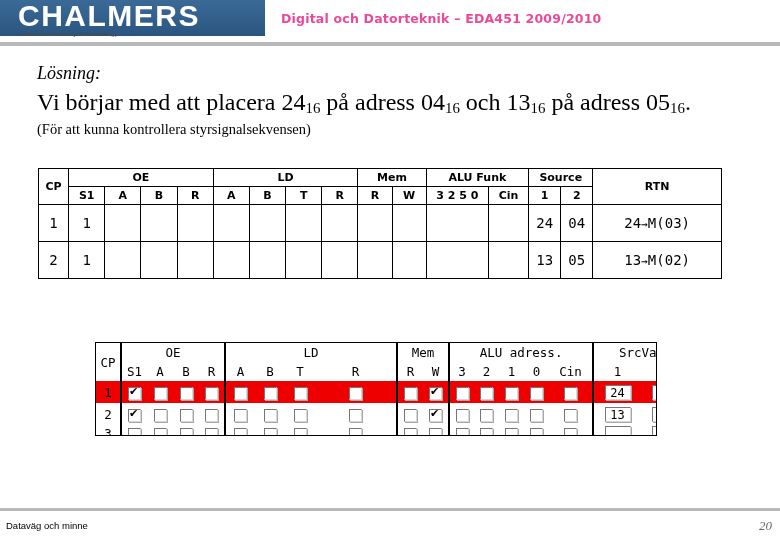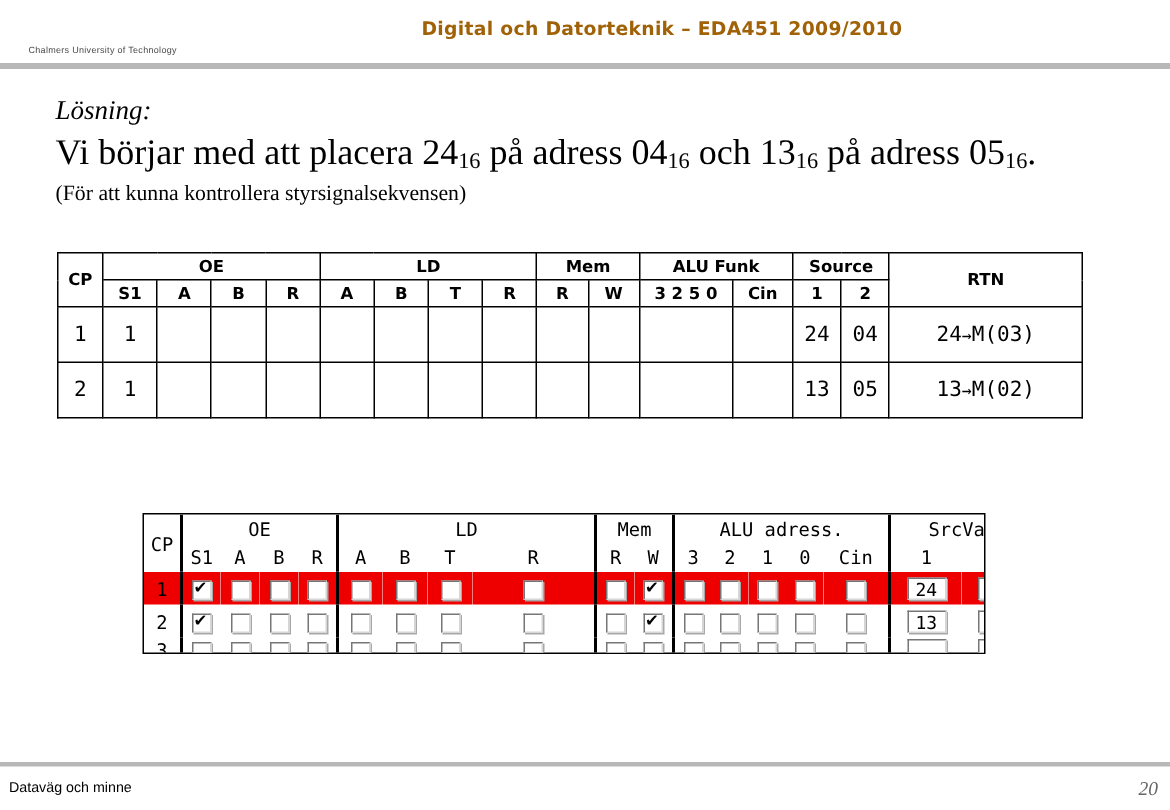--- a/index.html
+++ b/index.html
@@ -53,21 +53,21 @@
     letter-spacing: 0.2px;
     white-space: nowrap;
   }
   #header-title {
     position: absolute;
     left: 281px;
     top: 11px;
     font-family: "DejaVu Sans", sans-serif;
     font-size: 12.5px;
     font-weight: bold;
-    color: #a16207;
+    color: #ec4899;
     white-space: nowrap;
     letter-spacing: 0.2px;
   }
   #header-rule {
     position: absolute;
     left: 0; top: 42px;
     width: 780px;
     height: 4px;
     background: #b8b8b8;
   }
@@ -240,20 +240,23 @@
     font-family: "Liberation Serif", serif;
     font-style: italic;
     font-size: 13px;
     color: #666666;
   }
 </style>
 </head>
 <body>
 
 <div id="slide-header">
+  <div id="logo-block">
+    <div id="logo-wordmark">CHALMERS</div>
+  </div>
   <div id="logo-tagline">Chalmers University of Technology</div>
   <div id="header-title">Digital och Datorteknik – EDA451 2009/2010</div>
   <div id="header-rule"></div>
 </div>
 
 <div id="solution-label">Lösning:</div>
 
 <div id="solution-sentence"><span>Vi börjar med att placera 24</span><sub>16</sub><span> på adress 04</span><sub>16</sub><span> och 13</span><sub>16</sub><span> på adress 05</span><sub>16</sub><span>.</span></div>
 
 <div id="solution-note">(För att kunna kontrollera styrsignalsekvensen)</div>

